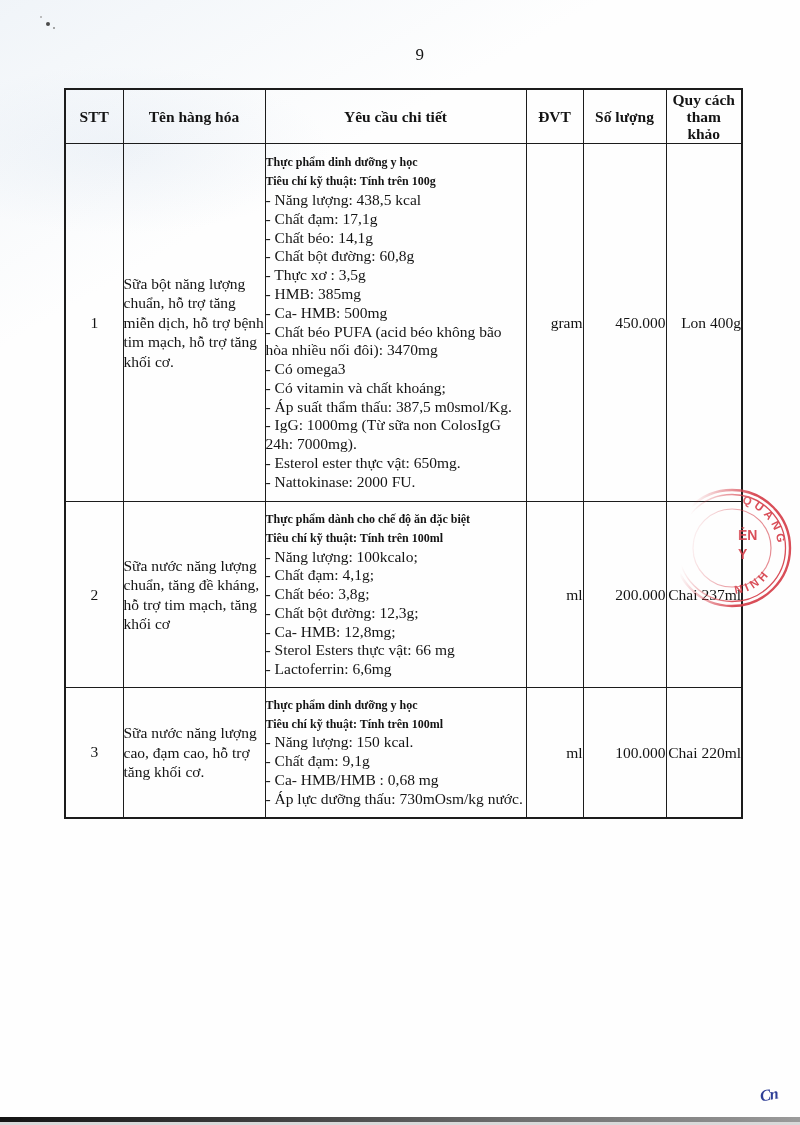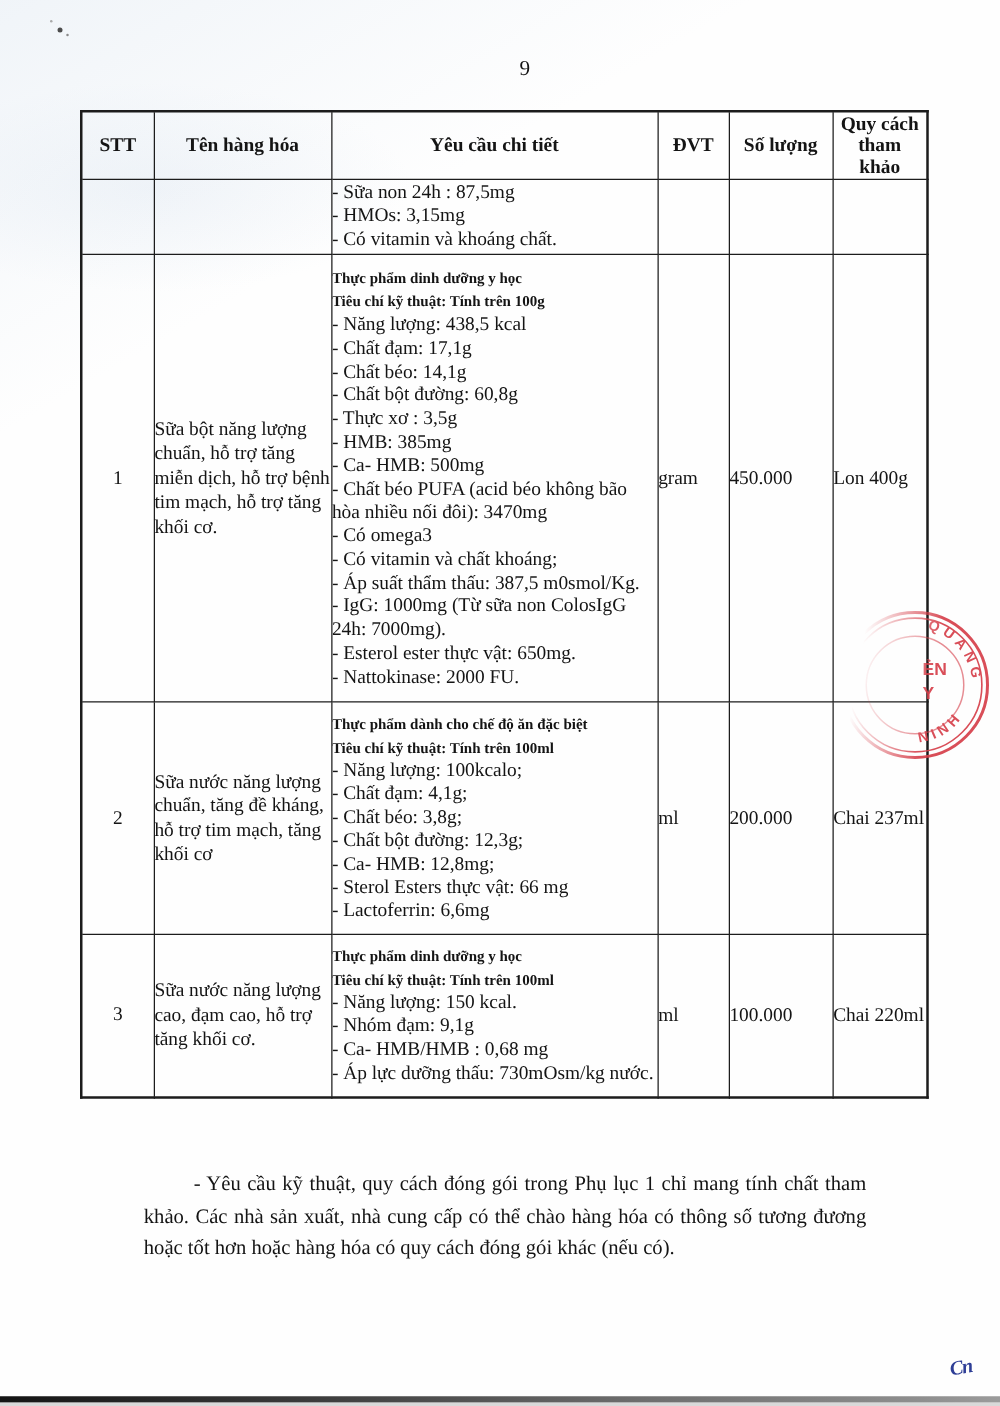--- a/index.html
+++ b/index.html
@@ -45,21 +45,21 @@
   tr.head th{
     font-weight:bold;text-align:center;font-size:15.5px;line-height:17px;padding:1px 2px;margin-left:24px;
   }
   tr.cont{height:60px;}
   tr.section{height:40px;}
   tr.r1{height:358px;} tr.r2{height:186px;} tr.r3{height:130px;}
 
   td.stt{text-align:center;font-size:16px;}
   td.name{padding:2px 7px 2px 9px;line-height:19.5px;text-align:left;}
   td.details{vertical-align:top;padding:2px 2px 0 7px;text-align:left;}
-  td.center{text-align:left;line-height:19px;padding:1px 3px;}
+  td.center{text-align:right;line-height:19px;padding:1px 3px;}
   .dline{line-height:18.8px;white-space:normal;}
   .dline.b{font-weight:bold;font-size:12px;}
   td.section-title{font-weight:bold;font-size:16px;line-height:19.5px;padding:1px 6px 1px 9px;text-align:left;}
   td.stt.b{font-weight:bold;}
 
   .notes{position:absolute;left:115px;top:925px;width:578px;}
   .notes-heading{font-weight:bold;font-size:16.5px;}
   .notes-body{
     margin:9px 0 0 0;font-size:16.5px;line-height:25.5px;
     text-align:justify;text-indent:40px;
@@ -109,34 +109,20 @@
     </colgroup>
     <tbody>
         <tr class="head">
       <th>STT</th>
       <th>Tên hàng hóa</th>
       <th>Yêu cầu chi tiết</th>
       <th>ĐVT</th>
       <th>Số lượng</th>
       <th>Quy cách tham khảo</th>
     </tr>
-    <tr class="cont">
-      <td class="stt"></td>
-      <td class="name"></td>
-      <td class="details">
-        <div>
-              <div class="dline">- Sữa non 24h : 87,5mg</div>
-              <div class="dline">- HMOs: 3,15mg</div>
-              <div class="dline">- Có vitamin và khoáng chất.</div>
-            </div>
-      </td>
-      <td class="center"></td>
-      <td class="center"></td>
-      <td class="center"></td>
-    </tr>
 
     <tr class="r1">
       <td class="stt">1</td>
       <td class="name">Sữa bột năng lượng chuẩn, hỗ trợ tăng miễn dịch, hỗ trợ bệnh tim mạch, hỗ trợ tăng khối cơ.</td>
       <td class="details">
         <div>
               <div class="dline b">Thực phẩm dinh dưỡng y học</div>
               <div class="dline b">Tiêu chí kỹ thuật: Tính trên 100g</div>
             </div>
         <div>
@@ -187,34 +173,33 @@
     <tr class="r3">
       <td class="stt">3</td>
       <td class="name">Sữa nước năng lượng cao, đạm cao, hỗ trợ tăng khối cơ.</td>
       <td class="details">
         <div>
               <div class="dline b">Thực phẩm dinh dưỡng y học</div>
               <div class="dline b">Tiêu chí kỹ thuật: Tính trên 100ml</div>
             </div>
         <div>
               <div class="dline">- Năng lượng: 150 kcal.</div>
-              <div class="dline">- Nhóm đạm: 9,1g</div>
+              <div class="dline">- Chất đạm: 9,1g</div>
               <div class="dline">- Ca- HMB/HMB : 0,68 mg</div>
               <div class="dline">- Áp lực dưỡng thấu: 730mOsm/kg nước.</div>
             </div>
       </td>
       <td class="center">ml</td>
       <td class="center">100.000</td>
       <td class="center">Chai 220ml</td>
     </tr>
   </tbody>
     </table>
 
   <div class="notes">
-    <p class="notes-body">- Yêu cầu kỹ thuật, quy cách đóng gói trong Phụ lục 1 chỉ mang tính chất tham khảo. Các nhà sản xuất, nhà cung cấp có thể chào hàng hóa có thông số tương đương hoặc tốt hơn hoặc hàng hóa có quy cách đóng gói khác (nếu có).</p>
   </div>
 
   <svg class="stamp" viewBox="0 0 144 144">
     <circle cx="72" cy="74" r="58" fill="none" stroke-width="2.4" stroke="#d6404b"></circle>
     <circle cx="72" cy="74" r="53.5" fill="none" stroke-width="1.3" stroke="#d6404b"></circle>
     <circle cx="72" cy="74" r="39" fill="none" stroke-width="1.2" opacity="0.65" stroke="#d6404b"></circle>
     <defs>
       <path id="arcTop" d="M 76.0 28.4 A 46 46 0 0 1 117.6 78.0" fill="none"></path>
       <path id="arcBottom" d="M 68.0 119.6 A 46 46 0 0 0 117.6 78.0" fill="none"></path>
     </defs>

